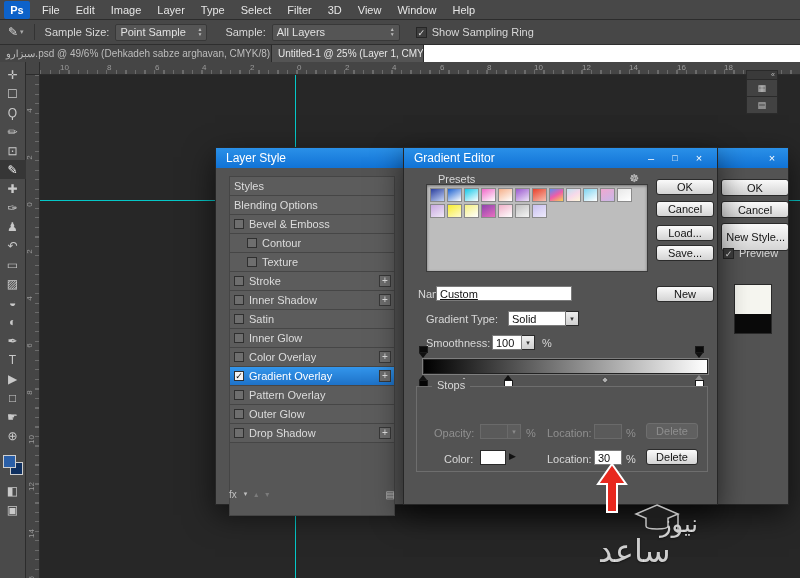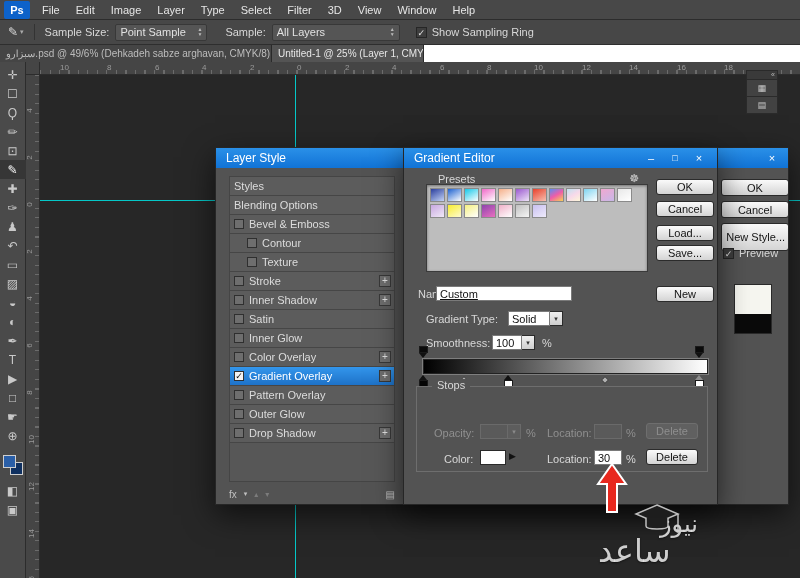--- a/index.html
+++ b/index.html
@@ -55,21 +55,21 @@
   .win-btn{position:absolute;top:0;width:20px;height:20px;color:#fff;font-size:11px;display:flex;align-items:center;justify-content:center}
   .btn{background:linear-gradient(#fafafa,#d4d4d4);border:1px solid #2b2b2b;border-radius:3px;color:#141414;font-size:11px;display:flex;align-items:center;justify-content:center;overflow:hidden;white-space:nowrap}
   .btn-dis{background:#606060;border:1px solid #6e6e6e;border-radius:3px;color:#8e8e8e;font-size:11px;display:flex;align-items:center;justify-content:center}
   .lbl{font-size:11px;color:#d8d8d8}
   .lbl-dis{font-size:11px;color:#8f8f8f}
   .fld{background:#fff;border:1px solid #7a7a7a;font-size:11px;color:#111;padding:0 3px;height:15px;font-family:"Liberation Sans",sans-serif}
   .fld:disabled{background:#5a5a5a;border:1px solid #6a6a6a}
 
   
   #ls-dialog{left:215px;top:147px;width:574px;height:358px;z-index:10}
-  #ls-list{position:absolute;left:13px;top:28px;width:166px;height:306px;background:#575757;border:1px solid #454545}
+  #ls-list{position:absolute;left:13px;top:28px;width:166px;height:340px;background:#575757;border:1px solid #454545}
   .ls-row{height:19px;display:flex;align-items:center;background:#5c5c5c;border-bottom:1px solid #464646;padding:0 4px;font-size:11px;color:#dcdcdc;position:relative}
   .ls-row.sel{background:linear-gradient(#3396ec,#1e72c8);color:#fff}
   .ls-cb{width:10px;height:10px;background:#6e6e6e;border:1px solid #2f2f2f;margin-right:5px;flex:0 0 auto;font-size:9px;line-height:9px;text-align:center;color:#111}
   .ls-cb.on{background:#f2f2f2}
   .ls-indent{margin-left:13px}
   .pluschip{position:absolute;right:3px;width:12px;height:12px;background:#6e6e6e;border:1px solid #383838;color:#e0e0e0;font-size:10px;line-height:10px;text-align:center}
   #ls-fxbar{position:absolute;left:13px;top:338px;width:166px;height:16px;display:flex;align-items:center;gap:7px;color:#c0c0c0;font-size:10px}
   .fx-dis{color:#7c7c7c}
   #ls-thumb{position:absolute;left:518px;top:136px;width:38px;height:50px;border:1px solid #2a2a2a;background:linear-gradient(#f6f6f0 0 60%,#0a0a0a 60% 100%)}
 
@@ -343,21 +343,21 @@
     <div class="btn" style="position:absolute;left:252px;top:53px;width:58px;height:16px">Cancel</div>
     <div class="btn" style="position:absolute;left:252px;top:77px;width:58px;height:16px">Load...</div>
     <div class="btn" style="position:absolute;left:252px;top:97px;width:58px;height:16px">Save...</div>
 
     <span class="lbl" style="position:absolute;left:14px;top:140px">Name:</span>
     <input class="fld" style="position: absolute; left: 32px; top: 138px; width: 136px; text-decoration: underline;" value="Custom">
     <div class="btn" style="position:absolute;left:252px;top:138px;width:58px;height:16px">New</div>
 
     <span class="lbl" style="position:absolute;left:22px;top:165px">Gradient Type:</span>
     <div style="position:absolute;left:104px;top:163px;display:flex">
-      <span class="fld" style="width:42px;display:flex;align-items:center">Solid</span>
+      <span class="fld" style="width:58px;display:flex;align-items:center">Solid</span>
       <span class="caretbox">▾</span>
     </div>
 
     <span class="lbl" style="position:absolute;left:22px;top:189px">Smoothness:</span>
     <input class="fld" style="position: absolute; left: 88px; top: 187px; width: 30px;" value="100">
     <span class="caretbox" style="position:absolute;left:118px;top:187px">▾</span>
     <span class="lbl" style="position:absolute;left:138px;top:189px">%</span>
 
     <div id="ge-grad-bar"></div>
     <div class="stop" style="left:15px;top:198px">

